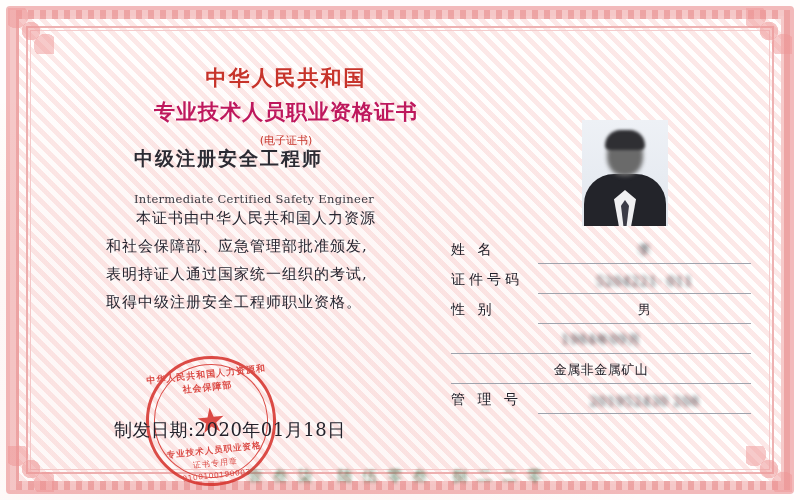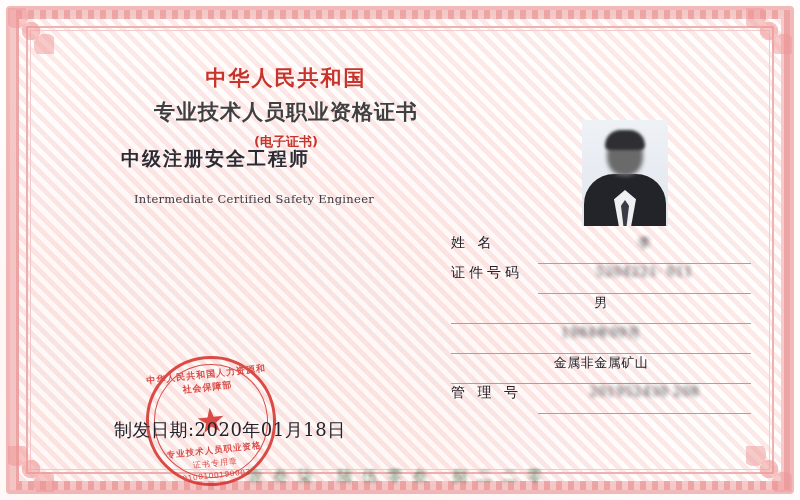--- a/index.html
+++ b/index.html
@@ -78,26 +78,26 @@
     position: absolute;
     left: 70px;
     top: 28px;
     width: 360px;
     text-align: center;
     color: #c0392b;
     font-family: "DejaVu Sans", sans-serif;
     font-weight: bold;
   }
   .title-line1 { font-size: 21px; letter-spacing: 2px; color: #c7342b; }
-  .title-line2 { font-size: 21px; letter-spacing: 1px; margin-top: 6px; color: #404040; }
-  .title-line3 { font-size: 13px; margin-top: 7px; color: #c7342b; font-weight: bold; }
+  .title-line2 { font-size: 21px; letter-spacing: 1px; margin-top: 6px; color: #be185d; }
+  .title-line3 { font-size: 11px; margin-top: 7px; color: #c7342b; font-weight: normal; }
 
   .cert-name {
     position: absolute;
-    left: 85px;
+    left: 98px;
     top: 110px;
     font-size: 19px;
     font-weight: bold;
     color: #2b2b33;
     letter-spacing: 2px;
   }
   .cert-name-en {
     position: absolute;
     left: 98px;
     top: 138px;
@@ -182,20 +182,21 @@
 
   
   .fields {
     position: absolute;
     left: 415px;
     top: 198px;
     width: 300px;
   }
   .field-row {
     display: flex;
+    align-items: flex-end;
     height: 30px;
     gap: 9px;
   }
   .field-label {
     width: 78px;
     font-size: 14px;
     color: #22222b;
     font-family: "DejaVu Sans", sans-serif;
     letter-spacing: 4px;
     padding-bottom: 5px;
@@ -335,39 +336,46 @@
 
     <div class="title-block">
       <div class="title-line1">中华人民共和国</div>
       <div class="title-line2">专业技术人员职业资格证书</div>
       <div class="title-line3">(电子证书)</div>
     </div>
 
     <div class="cert-name">中级注册安全工程师</div>
     <div class="cert-name-en">Intermediate Certified Safety Engineer</div>
 
+    <div class="body-text">
+      <p class="indent">本证书由中华人民共和国人力资源</p>
+      <p>和社会保障部、应急管理部批准颁发,</p>
+      <p>表明持证人通过国家统一组织的考试,</p>
+      <p>取得中级注册安全工程师职业资格。</p>
+    </div>
 
     <div class="photo">
       <div class="body"></div>
       <div class="shirt"></div>
       <div class="tie"></div>
       <div class="head"></div>
       <div class="hair"></div>
     </div>
 
     <div class="fields">
       <div class="field-row">
         <div class="field-label">姓    名</div>
         <div class="field-value"><span class="blur">李</span></div>
       </div>
       <div class="field-row">
         <div class="field-label">证件号码</div>
         <div class="field-value"><span class="blur">5204221·        011</span></div>
       </div>
       <div class="field-row">
+        <div class="field-label">性    别</div>
         <div class="field-value">男</div>
       </div>
       <div class="field-row">
         <div class="field-value"><span class="blur">1984年09月</span></div>
       </div>
       <div class="field-row">
         <div class="field-value">金属非金属矿山</div>
       </div>
       <div class="field-row">
         <div class="field-label">管 理 号</div>

